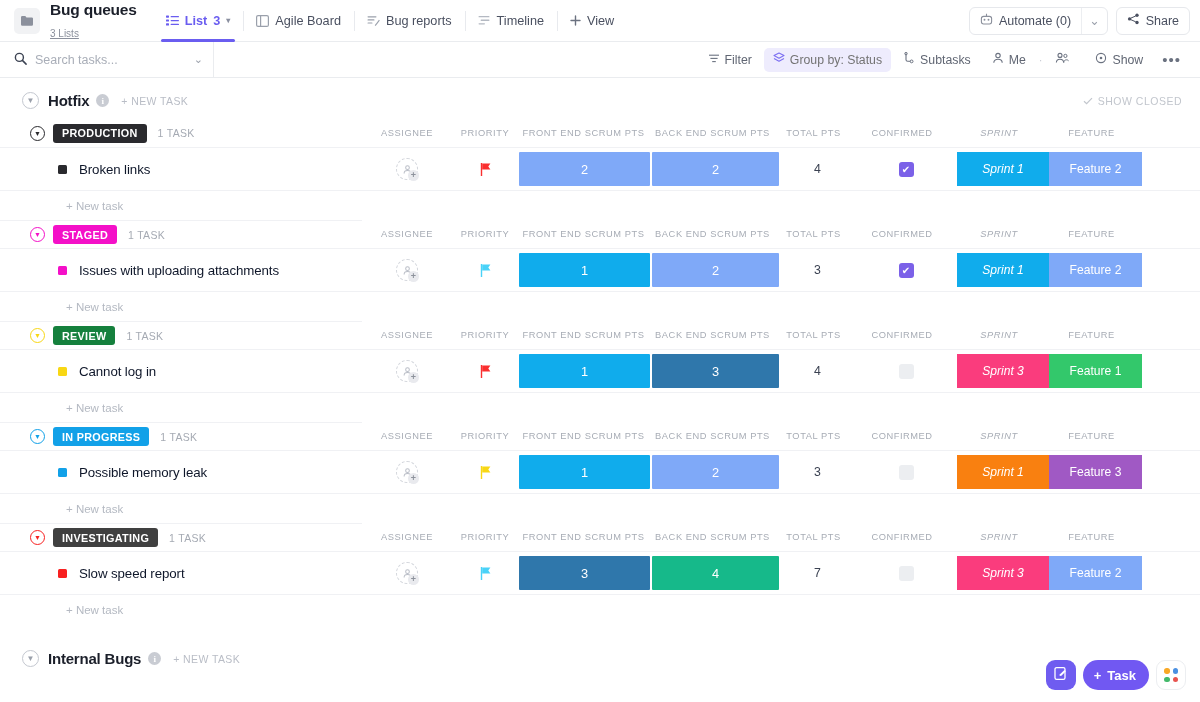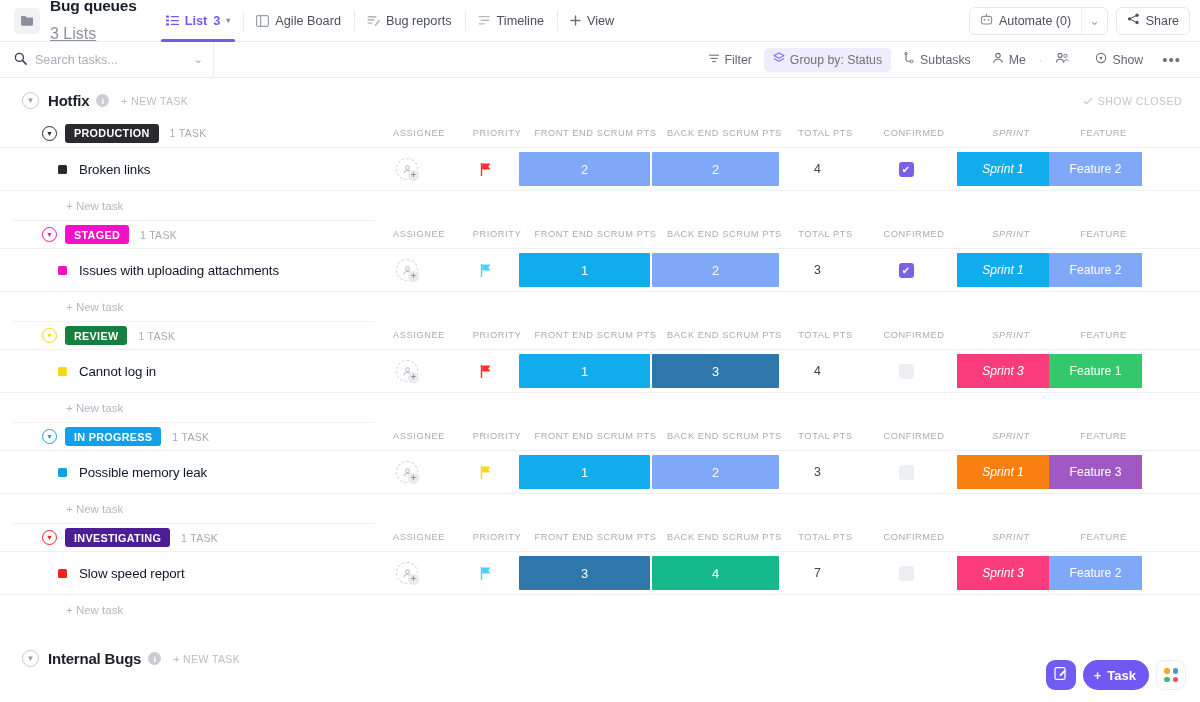--- a/index.html
+++ b/index.html
@@ -25,21 +25,21 @@
     background: #f1f2f4;
     border-radius: 5px;
     display: flex; align-items: center; justify-content: center;
     flex: 0 0 auto;
   }
   .folder-icon svg { display:block; }
   .title-block { margin-left: 10px; line-height: 1.05; flex: 0 0 auto; }
   .title-main {
     font-size: 15.5px; font-weight: bold; color: #1b1f2a; letter-spacing: -0.2px;
   }
-  .title-sub { font-size: 16px; color: #8b909c; margin-top: 11px; text-decoration: underline; }
+  .title-sub { font-size: 10px; color: #8b909c; margin-top: 11px; text-decoration: underline; }
 
   .nav-tabs { display: flex; align-items: stretch; height: 42px; margin-left: 16px; }
   .tab {
     display: flex; align-items: center; gap: 6px;
     padding: 0 13px;
     font-size: 12.7px; color: #4a5060;
     height: 42px;
     position: relative;
     white-space: nowrap;
     cursor: pointer;
@@ -150,21 +150,21 @@
   .st-chip {
     height: 19px; padding: 0 9px;
     border-radius: 3px;
     color: #fff; font-size: 10.8px; font-weight: bold;
     display: flex; align-items: center; letter-spacing: 0.3px;
     flex: 0 0 auto;
   }
   .st-count { font-size: 10.5px; color: #a5aab3; margin-left: 11px; letter-spacing: 0.3px; flex: 0 0 auto; }
 
   
-  .row-grid { display: flex; align-items: stretch; padding-left: 12px; }
+  .row-grid { display: flex; align-items: stretch; }
   .c-name   { width: 362px; flex: 0 0 362px; }
   .c-assign { width: 90px;  flex: 0 0 90px; }
   .c-prio   { width: 66px;  flex: 0 0 66px; }
   .c-fe     { width: 131px; flex: 0 0 131px; }
   .c-be     { width: 127px; flex: 0 0 127px; }
   .c-total  { width: 75px;  flex: 0 0 75px; }
   .c-conf   { width: 102px; flex: 0 0 102px; }
   .c-sprint { width: 92px;  flex: 0 0 92px; font-style: italic; }
   .c-feat   { width: 93px;  flex: 0 0 93px; }
 
@@ -668,21 +668,21 @@
       <div class="c-sprint tag-cell" style="background:#f98010">Sprint 1</div>
       <div class="c-feat tag-cell" style="background:#a059c4">Feature 3</div>
     </div>
     <div class="newtask-row">+ New task</div>
   </div>
 
   <div class="status-block">
     <div class="row-grid">
       <div class="c-name status-row">
         <div class="st-caret" style="color:#f82020">▼</div>
-        <div class="st-chip" style="background:#4c1d95">INVESTIGATING</div>
+        <div class="st-chip" style="background:#404040">INVESTIGATING</div>
         <div class="st-count">1 TASK</div>
       </div>
       <div class="c-assign colhdr">ASSIGNEE</div>
       <div class="c-prio colhdr">PRIORITY</div>
       <div class="c-fe colhdr">FRONT END SCRUM PTS</div>
       <div class="c-be colhdr">BACK END SCRUM PTS</div>
       <div class="c-total colhdr">TOTAL PTS</div>
       <div class="c-conf colhdr">CONFIRMED</div>
       <div class="c-sprint colhdr">SPRINT</div>
       <div class="c-feat colhdr">FEATURE</div>

